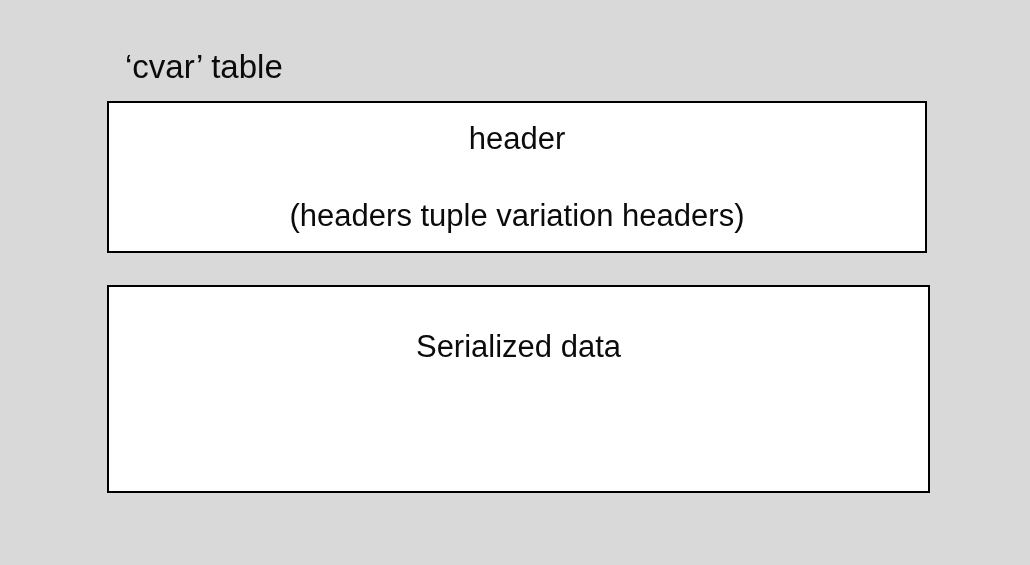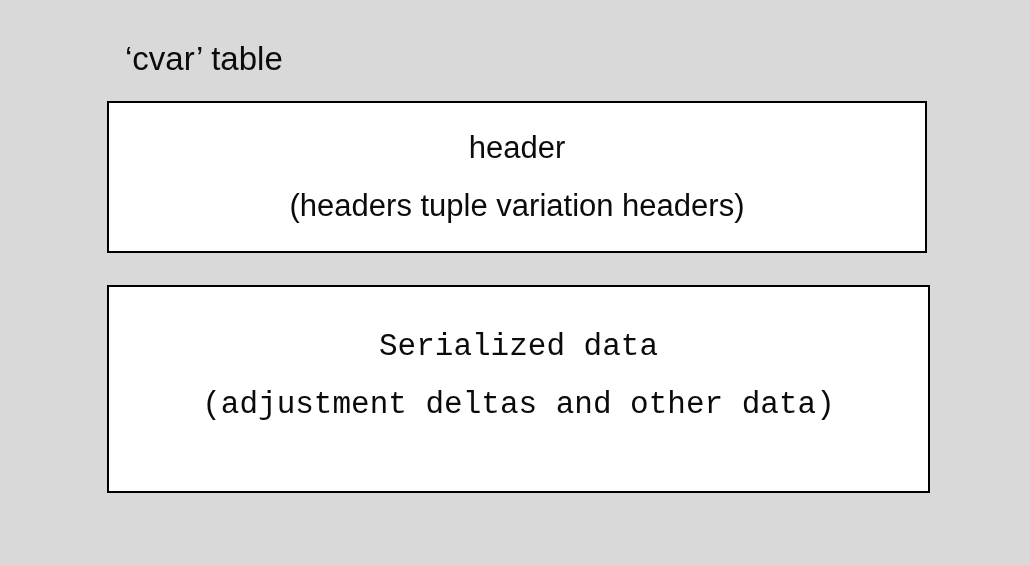--- a/index.html
+++ b/index.html
@@ -15,67 +15,66 @@
     font-family: "Liberation Sans", sans-serif;
     color: #0b0b0b;
   }
   .diagram {
     position: absolute;
     inset: 0;
   }
   .diagram-title {
     position: absolute;
     left: 125px;
-    top: 40px;
+    top: 48px;
     font-size: 33px;
     line-height: 38px;
     white-space: nowrap;
   }
   .box {
     position: absolute;
     background: #ffffff;
     border: 2px solid #000000;
     box-sizing: border-box;
     display: flex;
     flex-direction: column;
     align-items: center;
     text-align: center;
     font-size: 31px;
     line-height: 58px;
+    gap: 19px;
   }
   .box-header {
     left: 107px;
     top: 101px;
     width: 820px;
     height: 152px;
     justify-content: center;
   }
   .box-serialized {
     left: 107px;
     top: 285px;
     width: 823px;
     height: 208px;
     justify-content: flex-start;
     padding-top: 31px;
-    font-family: Liberation Mono, monospace;
   }
   .box-line {
     white-space: nowrap;
   }
 </style>
 </head>
 <body>
 
 <div class="diagram">
 
   <div class="diagram-title">‘cvar’ table</div>
 
   <div class="box box-header">
     <div class="box-line">header</div>
     <div class="box-line">(headers tuple variation headers)</div>
   </div>
 
   <div class="box box-serialized">
     <div class="box-line">Serialized data</div>
-    <div class="box-line">(adjustment deltas and other data)</div>
   </div>
 
 </div>
 
 </body></html>

